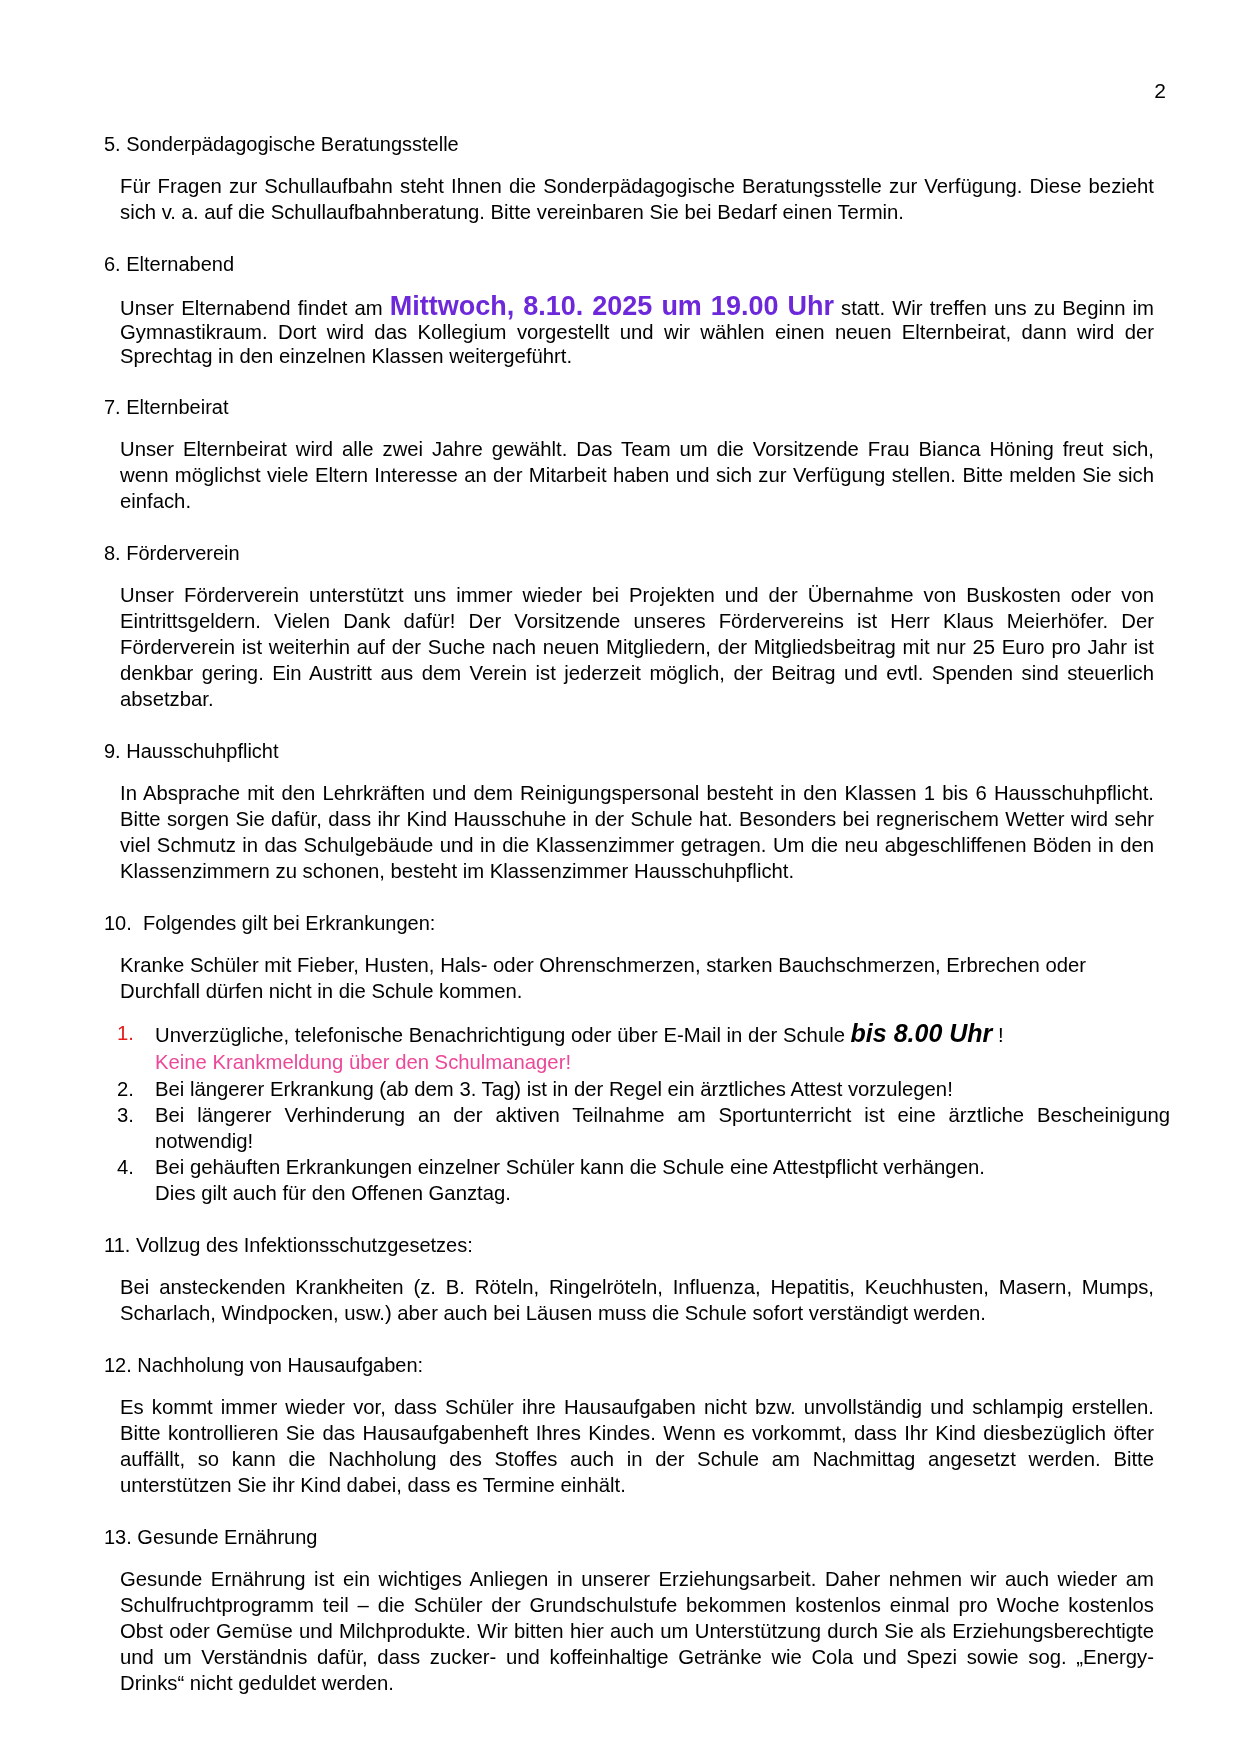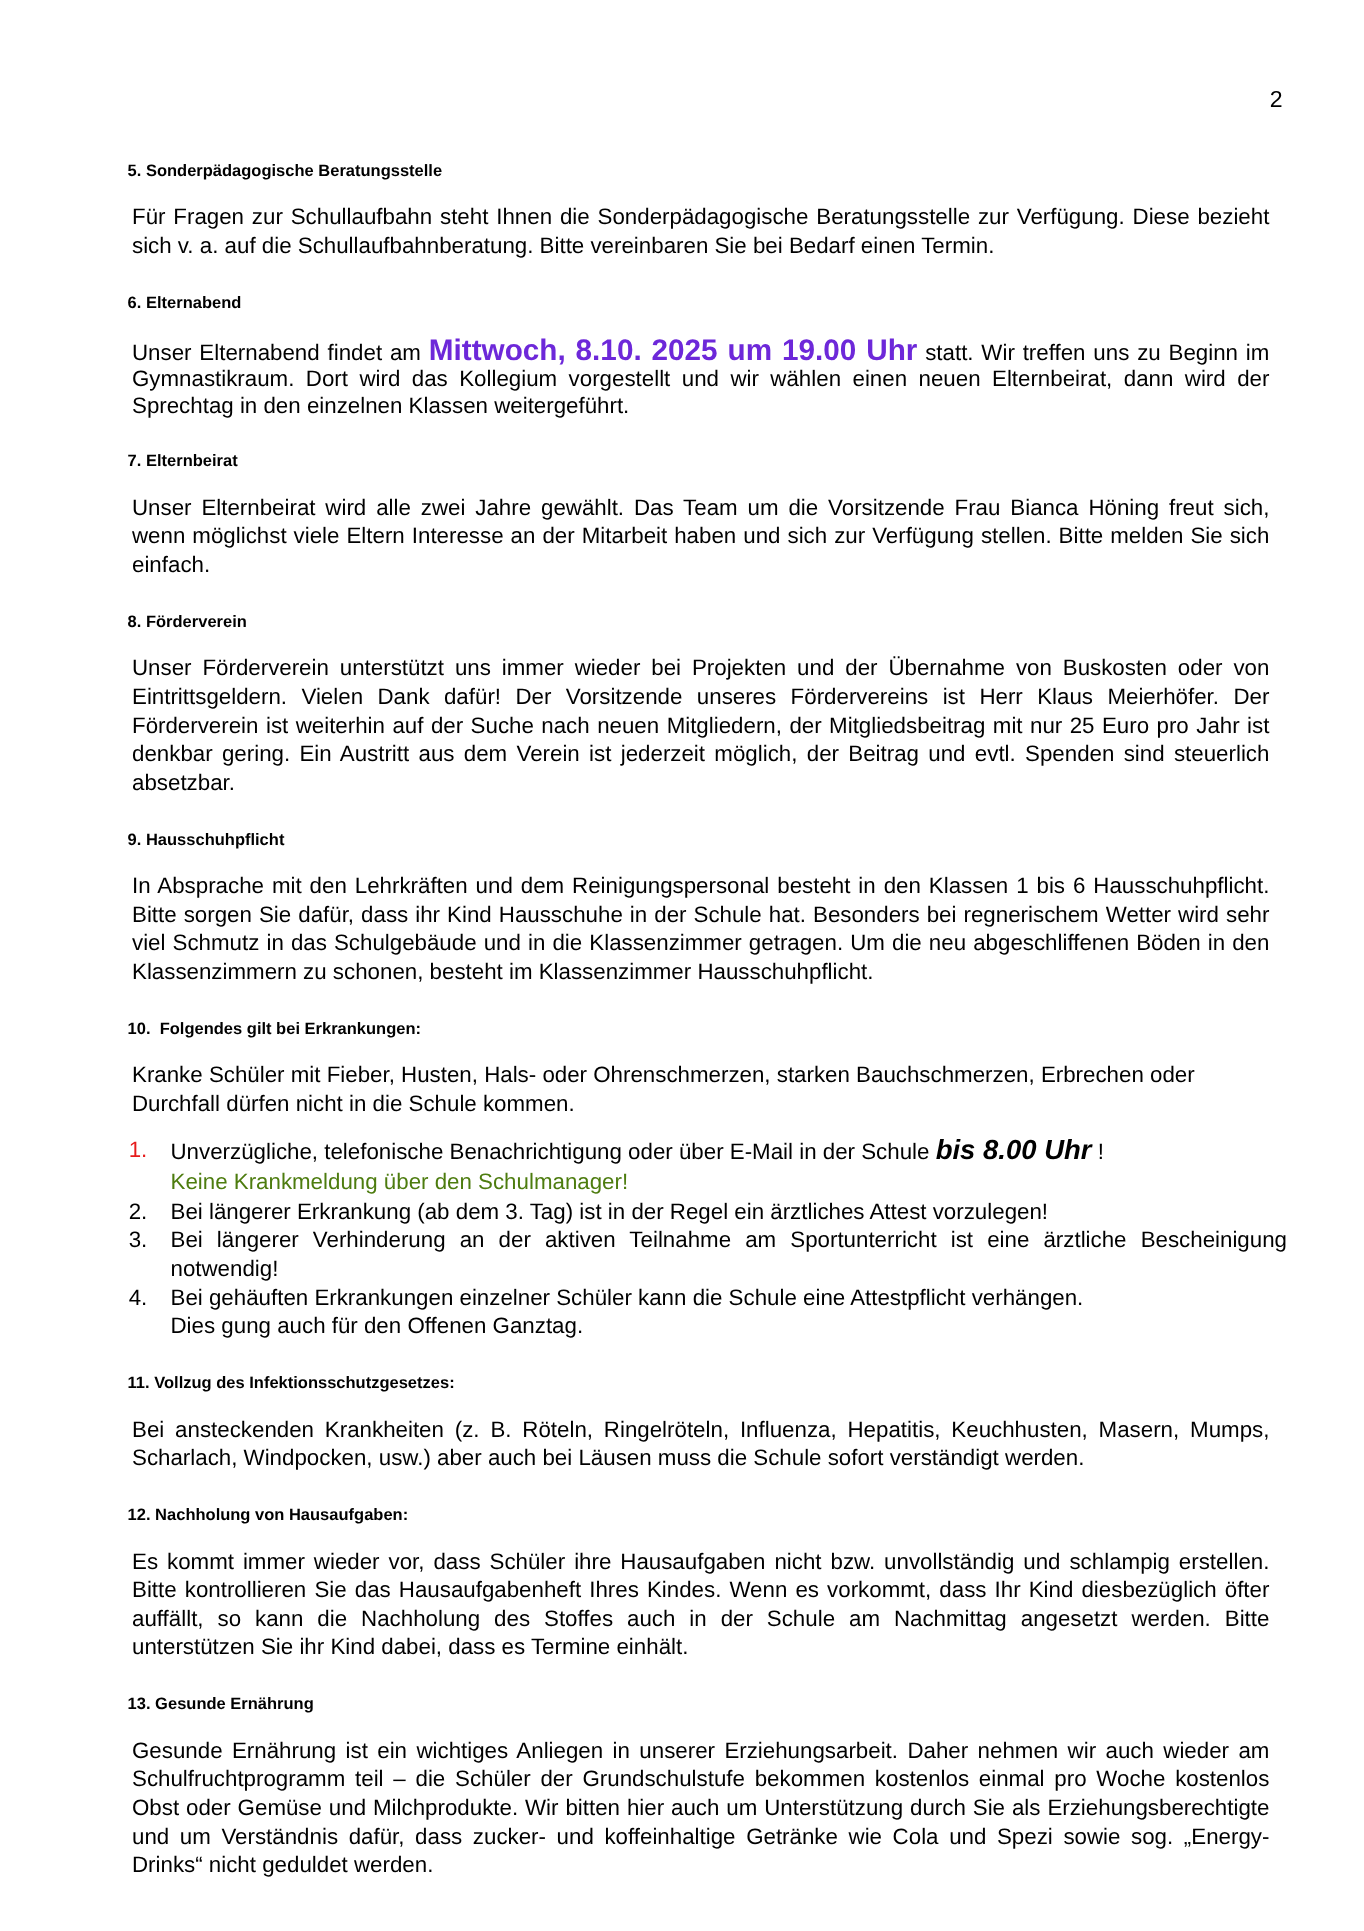--- a/index.html
+++ b/index.html
@@ -27,23 +27,23 @@
       top: 131px;
       left: 104px;
       width: 1066px;
       font-size: 20.3px;
       line-height: 26px;
     }
     .section {
       margin: 0 0 26px 0;
     }
     .section h2 {
-      font-size: 15px;
-      font-weight: bold;
-      margin: 12px;
+      font-size: 20px;
+      font-weight: normal;
+      margin: 0;
       line-height: 26px;
     }
     .section p {
       margin: 16px;
       text-align: justify;
       hyphens: manual;
     }
     .section p.left { text-align: left; }
     .highlight-red {
       color: #6d28d9;
@@ -60,21 +60,21 @@
       position: relative;
       padding-left: 51px;
       line-height: 26px;
     }
     .list li .num {
       position: absolute;
       left: 13px;
       top: 0;
     }
     .list li .num.red { color: #e61b1b; }
-    .red-text { color: #4d7c0f; }
+    .red-text { color: #ec4899; }
     .bold-italic {
       font-weight: bold;
       font-style: italic;
       font-size: 25px;
       text-align: right;
     }
   </style>
 </head>
 <body>
 
@@ -122,21 +122,21 @@
         <span class="num">2.</span>
         <span>Bei längerer Erkrankung (ab dem 3. Tag) ist in der Regel ein ärztliches Attest vorzulegen!</span>
       </li>
       <li style="text-align:justify;">
         <span class="num">3.</span>
         <span>Bei längerer Verhinderung an der aktiven Teilnahme am Sportunterricht ist eine ärztliche Bescheini­gung notwendig!</span>
       </li>
       <li>
         <span class="num">4.</span>
         <span>Bei gehäuften Erkrankungen einzelner Schüler kann die Schule eine Attestpflicht verhängen.</span><br>
-        <span>Dies gung auch für den Offenen Ganztag.</span>
+        <span>Dies gilt auch für den Offenen Ganztag.</span>
       </li>
     </ol>
   </div>
 
   <div class="section">
     <h2>11. Vollzug des Infektionsschutzgesetzes:</h2>
     <p>Bei ansteckenden Krankheiten (z. B. Röteln, Ringelröteln, Influenza, Hepatitis, Keuchhusten, Masern, Mumps, Scharlach, Windpocken, usw.) aber auch bei Läusen muss die Schule sofort verständigt werden.</p>
   </div>
 
   <div class="section">

